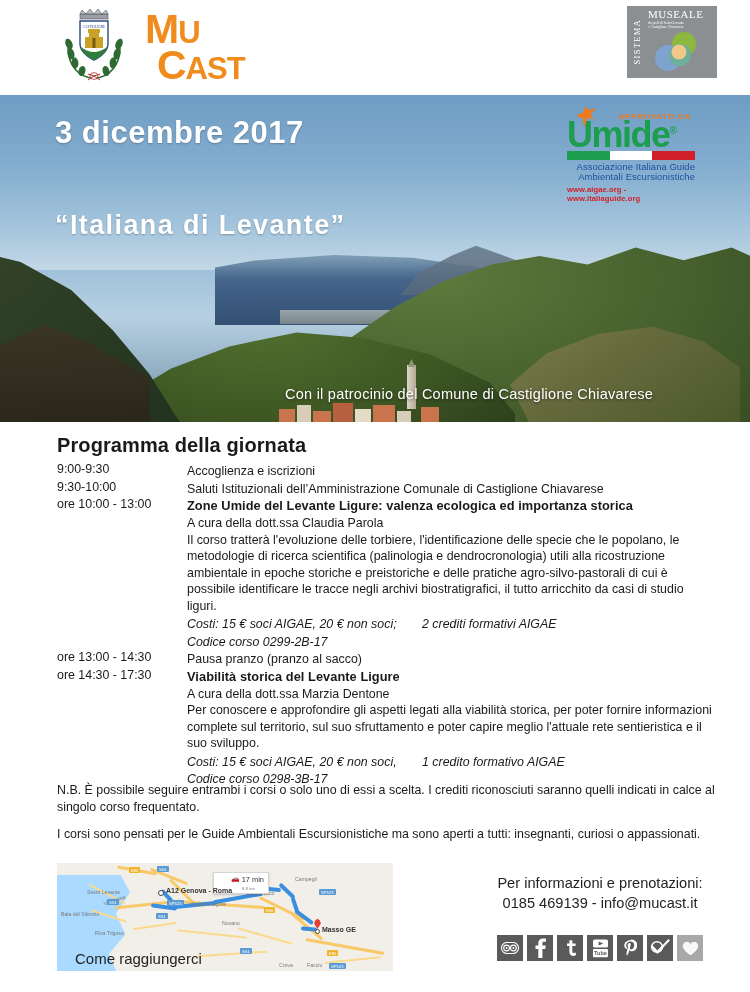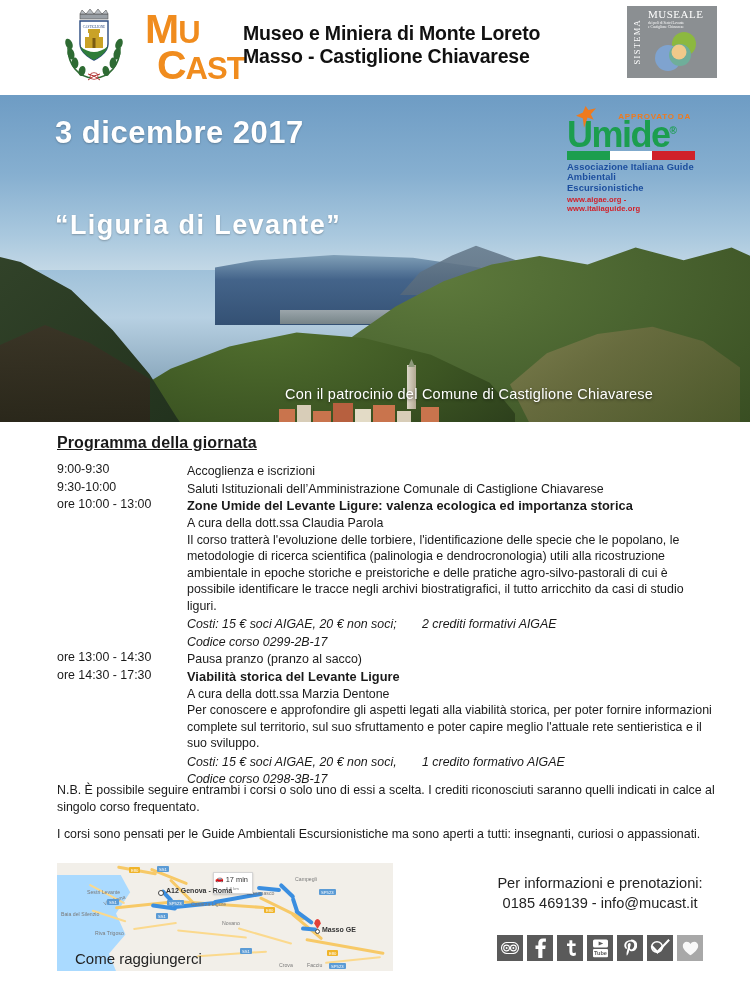--- a/index.html
+++ b/index.html
@@ -216,34 +216,35 @@
   }
   #aigae-reg { font-size:10px; vertical-align:super; }
   #aigae-flag {
     width:100%; height:9px; display:flex; margin-top:-2px;
   }
   #aigae-flag i { flex:1; display:block; }
   #aigae-flag i:nth-child(1){ background:#1C9E4E; }
   #aigae-flag i:nth-child(2){ background:#ffffff; }
   #aigae-flag i:nth-child(3){ background:#D0212A; }
   #aigae-sub {
-    font-size:9.4px; font-weight:bold; color:#1C4E9E;
+    font-size:9.4px; font-weight:normal; color:#1C4E9E;
     line-height:1.12; margin-top:2px;
     letter-spacing:0.1px;
+    text-align:right;
   }
   #aigae-url {
     font-size:7.6px; font-weight:bold; color:#D0212A;
     margin-top:2px; letter-spacing:0.1px;
   }
 
   
   #content { padding:0 0 0 0; position:relative; }
   #prog-title {
     position:absolute; left:57px; top:12px;
-    font-size:16px; font-weight:bold; letter-spacing:0.1px;text-decoration:underline;
+    font-size:20px; font-weight:bold; letter-spacing:0.1px;
   }
   #prog-table {
     position:absolute; left:57px; top:40px; width:655px;
     border-collapse:collapse;
   }
   #prog-table td { vertical-align:top; padding:0;margin-top:27px; }
   td.time {
     width:130px;
     font-size:12.4px;
     color:#1a1a1a;
@@ -285,21 +286,21 @@
     font-family:"Liberation Sans", sans-serif; white-space:nowrap;
   }
   .mshield {
     position:absolute; background:#5b9bd5; color:#fff;
     font-size:4.2px; padding:0.5px 2px; border-radius:1px; white-space:nowrap;
   }
   .mshield.y { background:#f0b429; color:#fff; }
   #map-callout {
     position:absolute; left:156px; top:9px;
     background:#ffffff; border:1px solid #d5d5d5;
-    padding:2px 4px 2px 1px;
+    padding:2px 4px 2px 17px;
     font-size:6.6px; color:#333;
     box-shadow:0 1px 2px rgba(0,0,0,0.18);
     display:flex; align-items:flex-start; gap:2px;
   }
   #map-callout .cico { font-size:7px; line-height:1; }
   #map-callout .cmain { font-size:7.4px; font-weight:normal; }
   #map-callout .csub { font-size:4.4px; color:#888; }
   #map-pinA {
     position:absolute; left:101px; top:27px;
     width:6px; height:6px; border:1.5px solid #444; border-radius:50%;
@@ -388,24 +389,20 @@
       <path d="M30 66 L36 68 L30 72" fill="none" stroke="#b03030" stroke-width="1"></path>
       <path d="M42 66 L36 68 L42 72" fill="none" stroke="#b03030" stroke-width="1"></path>
     </svg>
   </div>
 
   <div id="logo-block">
     <div class="logo-mu">M<span class="sm">U</span></div>
     <div class="logo-cast">C<span class="sm">AST</span></div>
   </div>
 
-  <div id="header-title">
-    <div>Museo e Miniera di Monte Loreto</div>
-    <div>Masso - Castiglione Chiavarese</div>
-  </div>
 
   <div id="sistema-museale">
     <div id="sm-side">
       <span>SISTEMA</span>
     </div>
     <div id="sm-body">
       <div id="sm-museale">MUSEALE</div>
       <div id="sm-sub">
         <div>dei poli di Sestri Levante</div>
         <div>e Castiglione Chiavarese</div>
@@ -438,21 +435,21 @@
     <span class="vh" style="left:58px; top:8px;  width:20px; height:20px; background:#b7603f;"></span>
     <span class="vh" style="left:80px; top:14px; width:16px; height:14px; background:#e3dbc6;"></span>
     <span class="vh" style="left:98px; top:10px; width:22px; height:18px;"></span>
     <span class="vh" style="left:122px;top:16px; width:14px; height:12px; background:#d8cdb8;"></span>
     <span class="vh" style="left:146px;top:12px; width:18px; height:16px;"></span>
     <span id="bell"></span>
     <span id="bell-top"></span>
   </div>
 
   <div class="hero-text" id="hero-date">3 dicembre 2017</div>
-  <div class="hero-text" id="hero-line2">“Liguria di Levante”</div>
+  <div class="hero-text" id="hero-line2">“Italiana di Levante”</div>
   <div class="hero-text" id="hero-caption">Con il patrocinio del Comune di Castiglione Chiavarese</div>
 
   <div id="aigae">
     <div id="aigae-approvato">APPROVATO DA</div>
     <div id="aigae-word">
       <span id="aigae-bird"></span>
       <span>Umide</span><span id="aigae-reg">®</span>
     </div>
     <div id="aigae-flag">
         <i></i>

